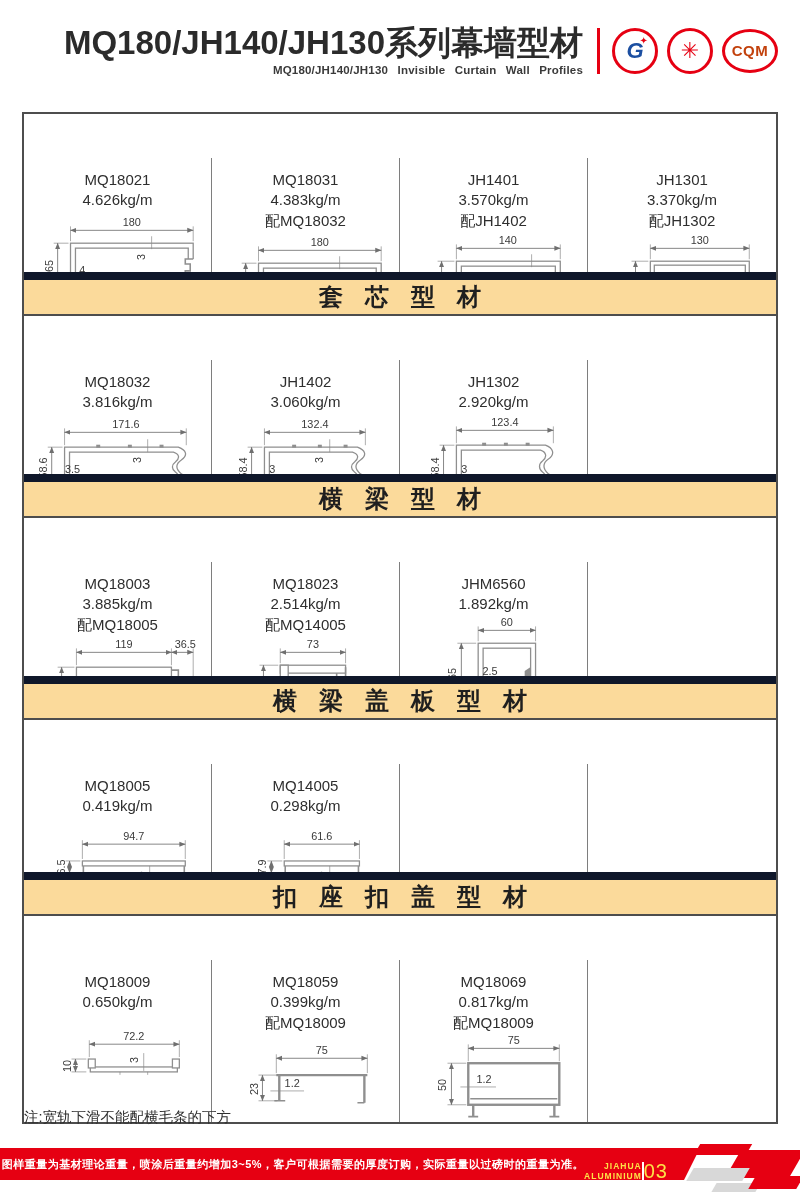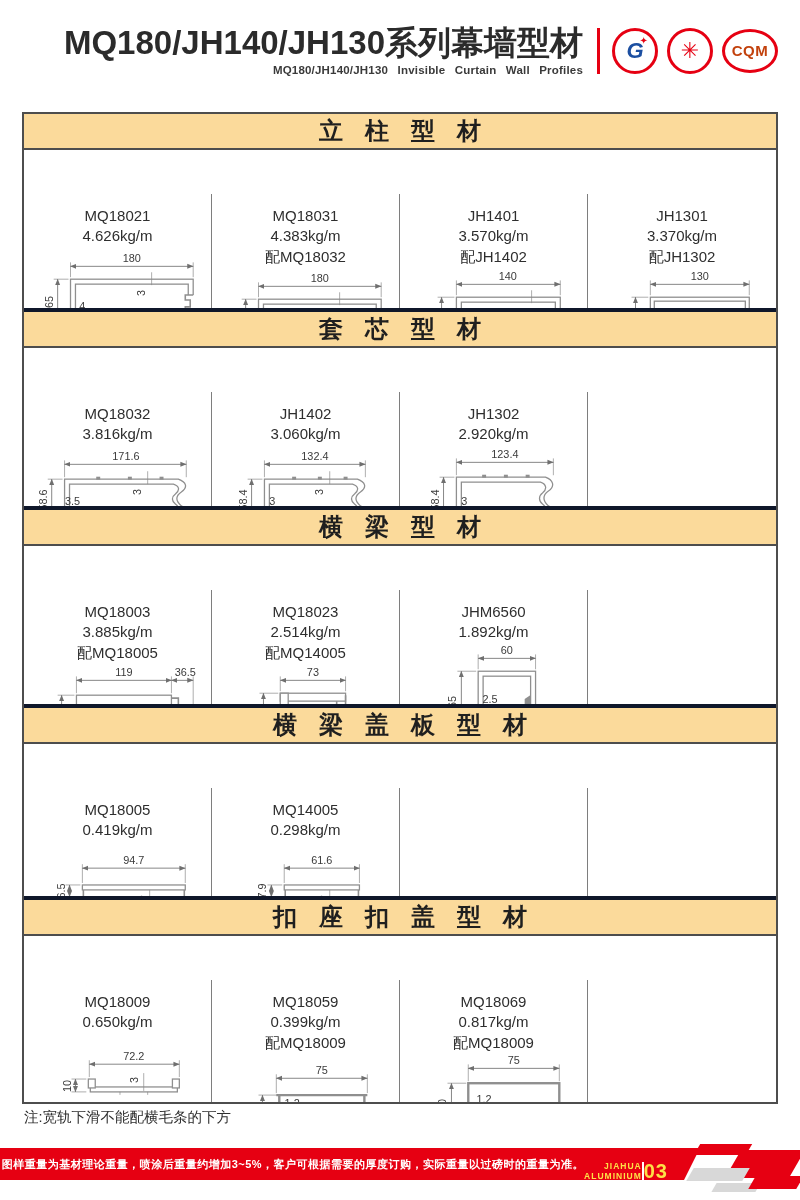--- a/index.html
+++ b/index.html
@@ -17,28 +17,28 @@
   .logo-gb{width:46px;height:46px;border:3px solid #e60012;border-radius:50%;position:relative;}
   .logo-gb .g{font-size:22px;font-weight:bold;font-style:italic;color:#1c4fa1;}
   .logo-gb .spark{position:absolute;top:4px;right:7px;color:#e60012;font-size:10px;}
   .logo-seal{width:46px;height:46px;border:3px solid #e60012;border-radius:50%;}
   .logo-seal .flower{color:#e60012;font-size:22px;line-height:1;}
   .logo-cqm{width:56px;height:44px;border:3px solid #e60012;border-radius:50%;}
   .logo-cqm .cqm{color:#c2410c;font-weight:bold;font-size:15px;letter-spacing:.5px;}
 
   
   .catalog{position:absolute;left:22px;top:112px;width:756px;border:2px solid #4d4d4d;box-sizing:border-box;background:#fff;}
-  .band{height:34px;background:#fbda9b;border-top:4px solid #0f172a;border-bottom:2px solid #4d4d4d;
+  .band{height:34px;background:#fbda9b;border-top:8px solid #0f172a;border-bottom:2px solid #4d4d4d;
         display:flex;align-items:center;justify-content:center;
         font-size:24px;font-weight:bold;color:#1f1f1f;letter-spacing:22px;text-indent:22px;}
   .band.first{border-top:none;}
   .row{display:flex;}
   .r1,.r2,.r3{height:158px;}
   .r4{height:152px;}
-  .r5{height:166px;}
+  .r5{height:206px;}
   .cell{width:25%;box-sizing:border-box;border-right:1px solid #7e7e7e;display:flex;flex-direction:column;align-items:center;padding-top:12px;overflow:hidden;margin-top:44px;}
   .cell:last-child{border-right:none;}
   .lbl{text-align:center;font-size:15px;color:#2e2e2e;line-height:1.35;}
   .draw{margin-top:2px;}
   .draw svg{display:block;}
 
   
   .wall{fill:#ffffff;stroke:#8f8f8f;stroke-width:1.3;}
   .prof{fill:none;stroke:#8f8f8f;stroke-width:2.4;}
   .thin{fill:none;stroke:#8f8f8f;stroke-width:1.6;}
@@ -50,21 +50,21 @@
 
   
   .note{position:absolute;left:24px;top:1108px;font-size:14.5px;color:#2e2e2e;}
   .footer-bar{position:absolute;left:0;top:1148px;width:700px;height:32px;background:#e60012;
               clip-path:polygon(0 0,100% 0,calc(100% - 16px) 100%,0 100%);
               display:flex;align-items:center;box-sizing:border-box;padding-left:18px;padding-right:32px;justify-content:flex-end;}
   .footer-text{color:#fff;font-size:11px;font-weight:bold;letter-spacing:.5px;white-space:nowrap;}
   .brand{margin-left:auto;display:flex;align-items:center;gap:0;color:#fde047;margin-top:15px;}
   .brand-names{text-align:right;font-size:8.5px;font-weight:bold;line-height:1.15;letter-spacing:1px;}
   .brand-sep{width:2px;height:19px;background:#fff;}
-  .page-num{font-size:20px;font-weight:bold;letter-spacing:1px;}
+  .page-num{font-size:20px;font-weight:normal;letter-spacing:1px;}
   .deco{position:absolute;transform:skewX(-30deg);}
   .deco.red{background:#e60012;}
   .deco.gray{background:#d8d8d8;}
   .deco1{left:697px;top:1144px;width:52px;height:11px;}
   .deco2{left:733px;top:1150px;width:64px;height:28px;}
   .deco3{left:690px;top:1168px;width:56px;height:13px;}
   .deco4{left:714px;top:1183px;width:44px;height:9px;}
   .deco5{left:752px;top:1176px;width:48px;height:13px;}
 </style>
 </head>
@@ -95,21 +95,20 @@
         <span class="flower">✳</span>
       </div>
       <div class="logo logo-cqm">
         <span class="cqm">CQM</span>
       </div>
     </div>
   </header>
 
   <main class="catalog">
 
-    <div class="band first">立柱型材</div>
     <div class="row r1">
 
       <div class="cell">
         <div class="lbl">
           <div>MQ18021</div>
           <div>4.626kg/m</div>
           <div></div>
         </div>
         <div class="draw">
           <svg width="186" height="96" viewBox="0 0 188 96">

